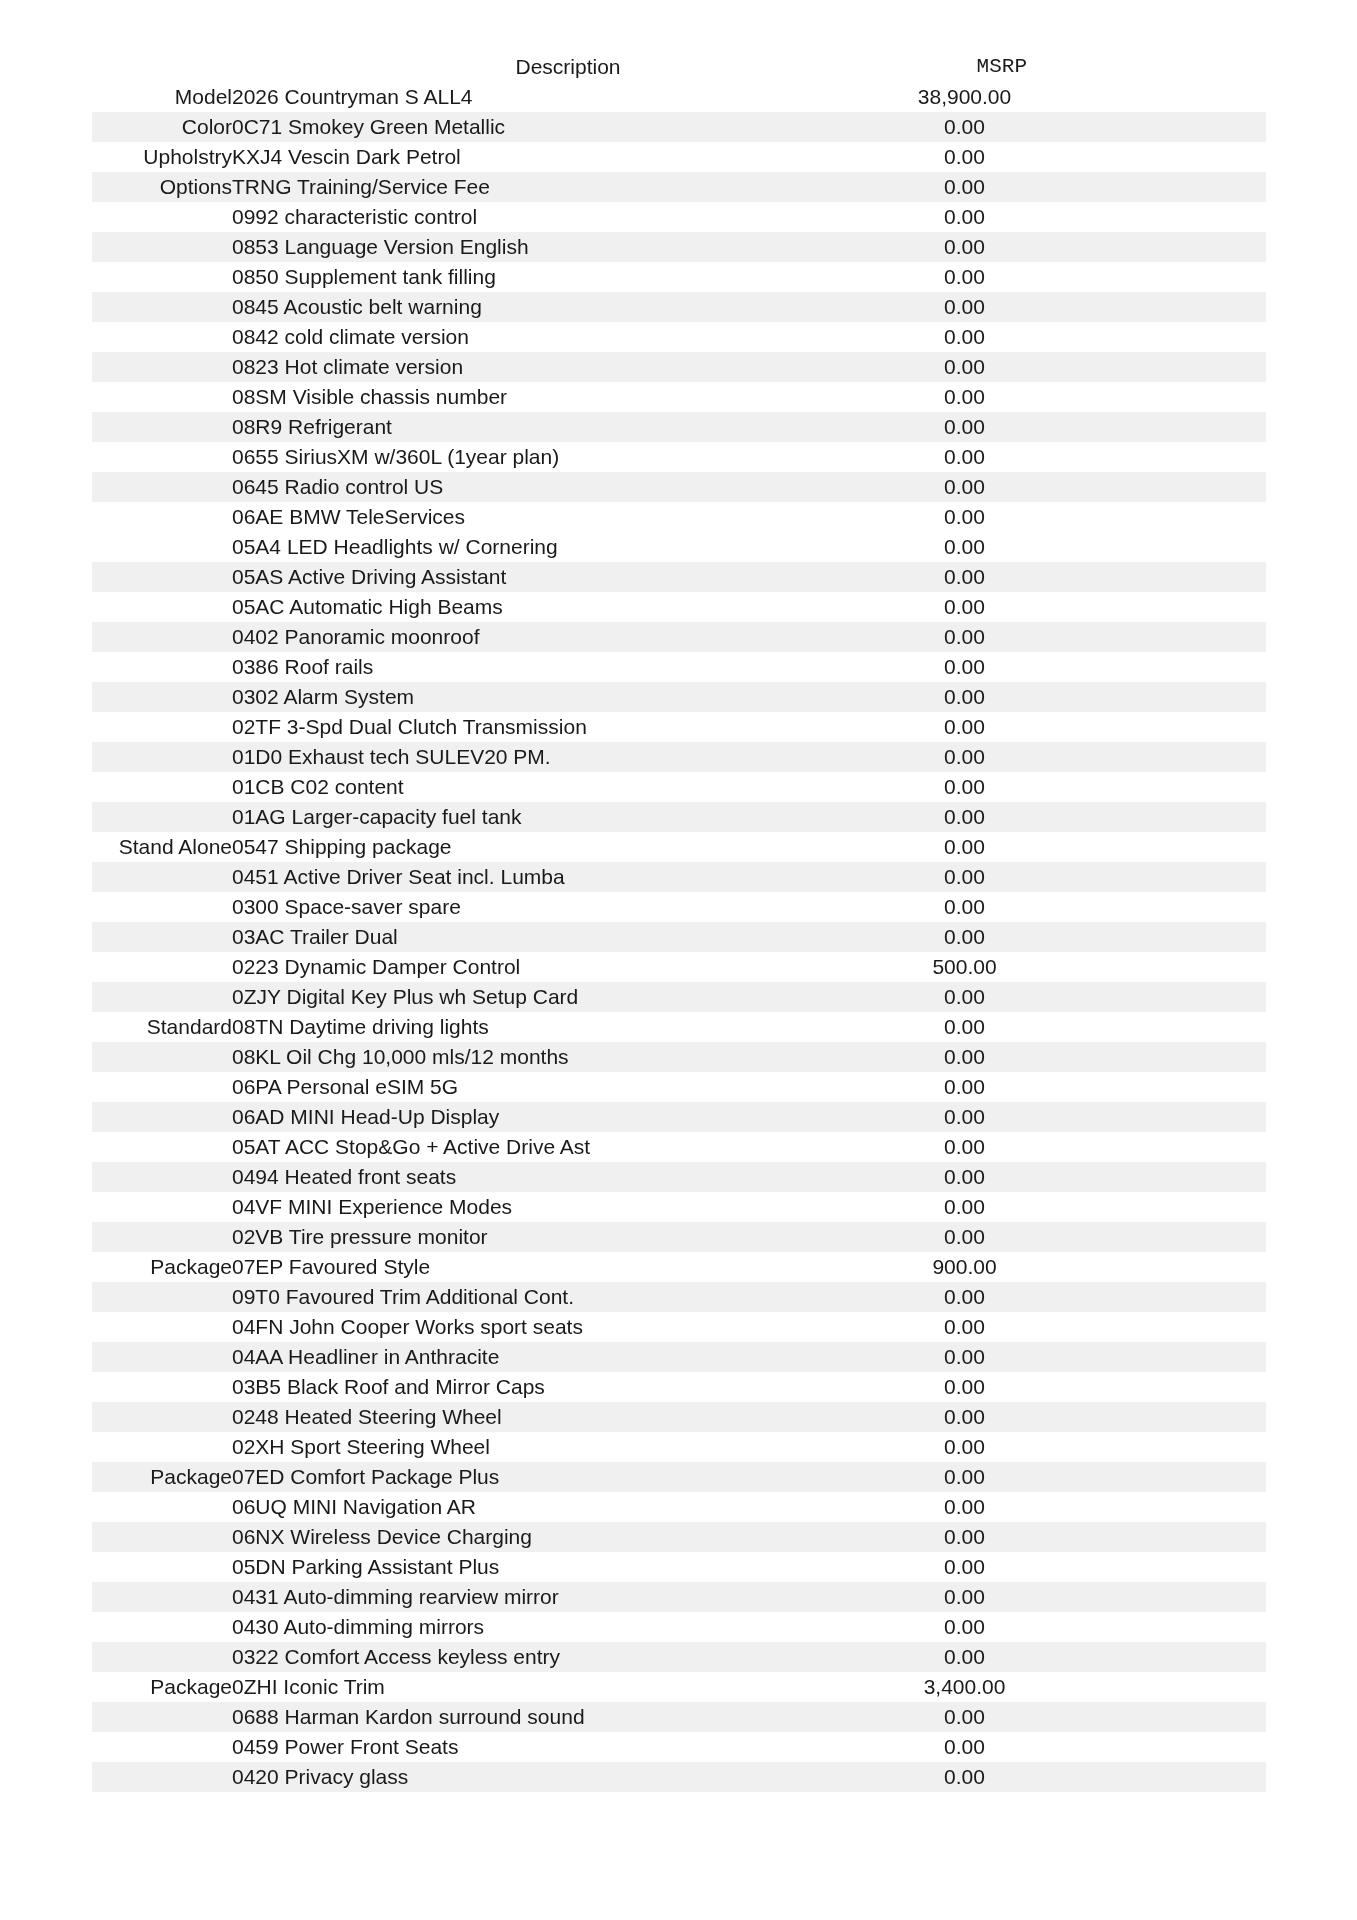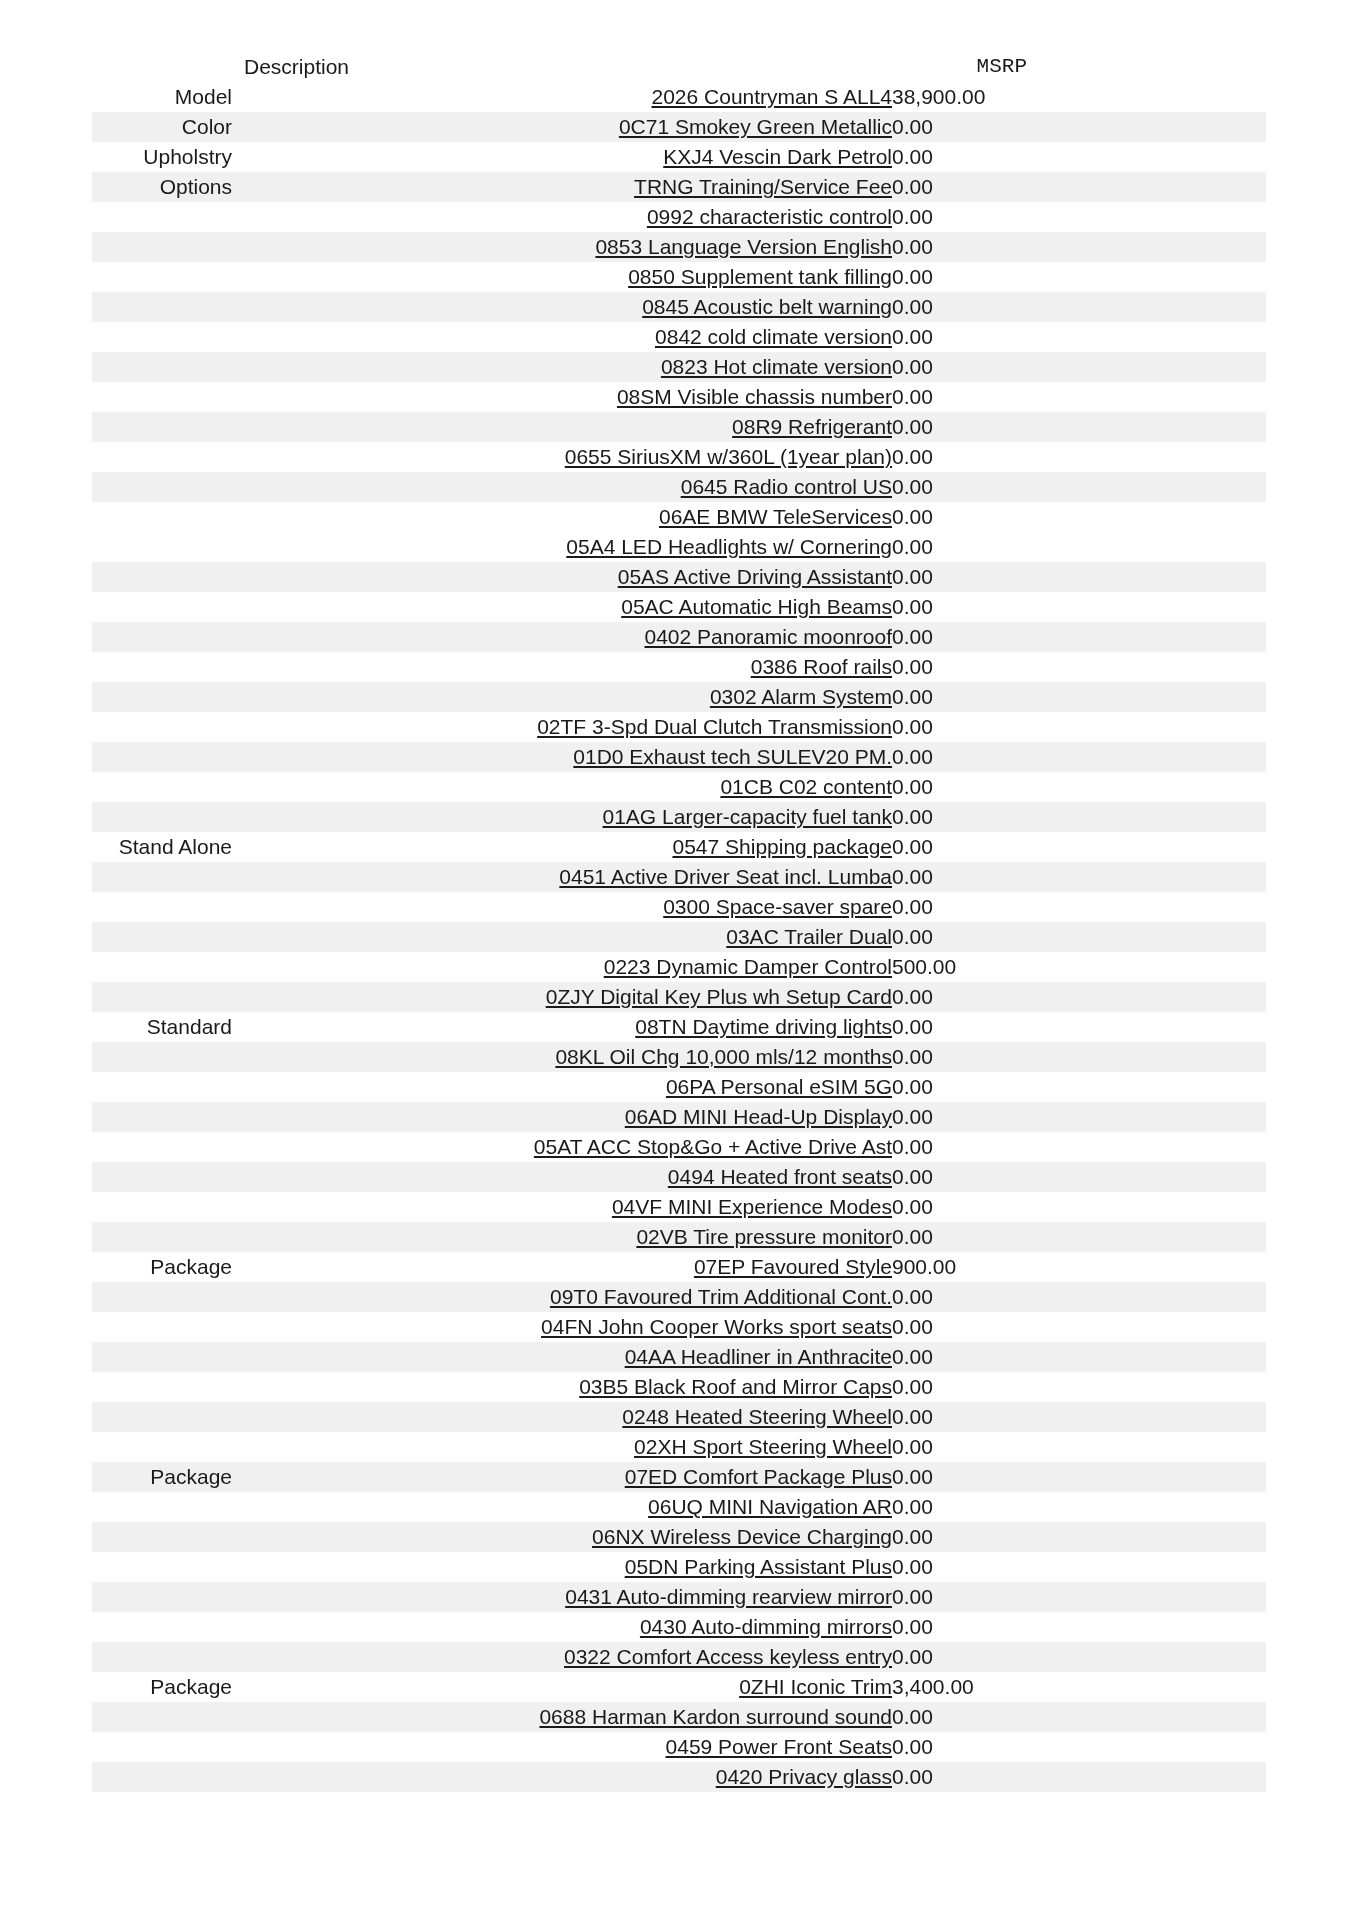--- a/index.html
+++ b/index.html
@@ -38,44 +38,43 @@
     font-size: 21px;
     line-height: 30px;
     vertical-align: middle;
     font-weight: normal;
   }
   thead th {
     font-weight: bold;
     font-size: 21.5px;
   }
   thead th.h-desc {
-    text-align: left;
+    text-align: center;
     padding-left: 12px;
   }
   thead th.h-msrp {
     text-align: right;
     padding-right: 10px;
     font-family: Liberation Mono, monospace;
   }
   thead th.h-cat, thead th.h-pad { text-align: left; }
 
   td.cat {
     text-align: right;
     padding-left: 10px;
     white-space: nowrap;
   }
   td.desc {
-    text-align: right;
+    text-align: left;
     padding-left: 12px;
     white-space: nowrap;
     overflow: hidden;
-    text-decoration: underline;
   }
   td.msrp {
-    text-align: left;
+    text-align: center;
     padding-right: 10px;
     white-space: nowrap;
   }
   td.pad { }
 
   tbody tr.shade td { background: #f0f0f0; }
   tbody tr.plain td { background: #ffffff; }
 </style>
 </head>
 <body>

